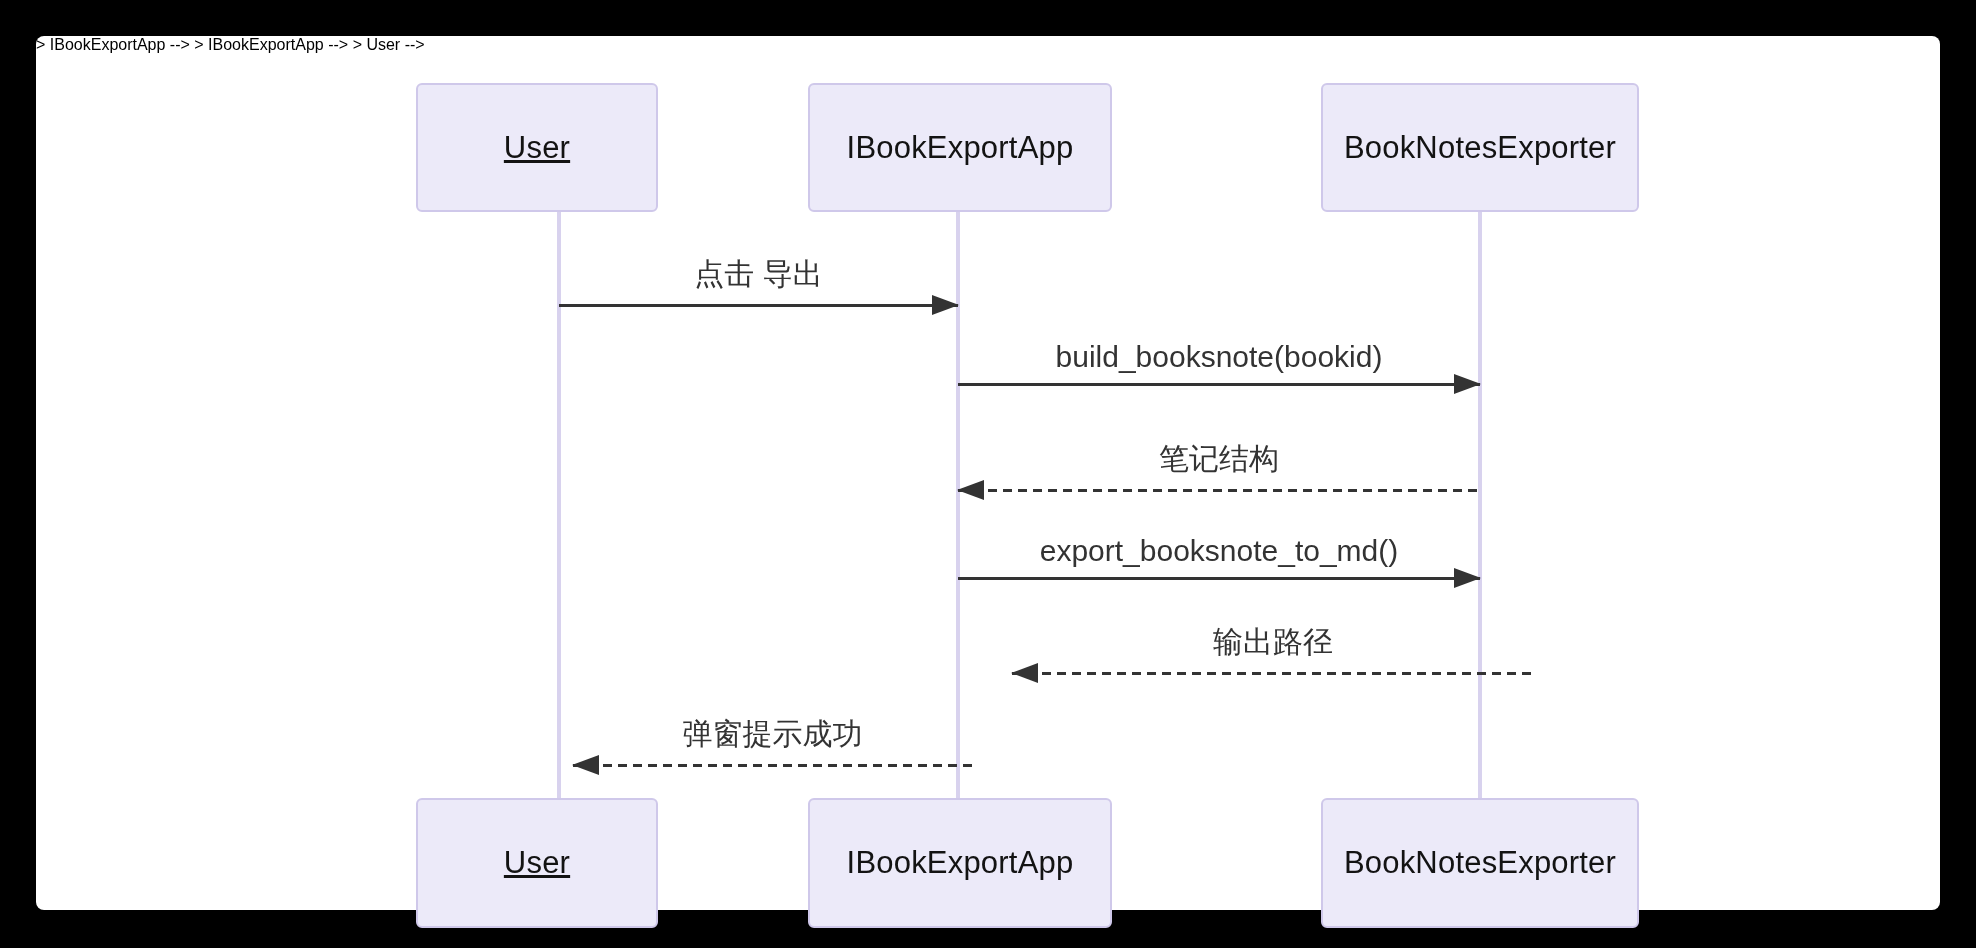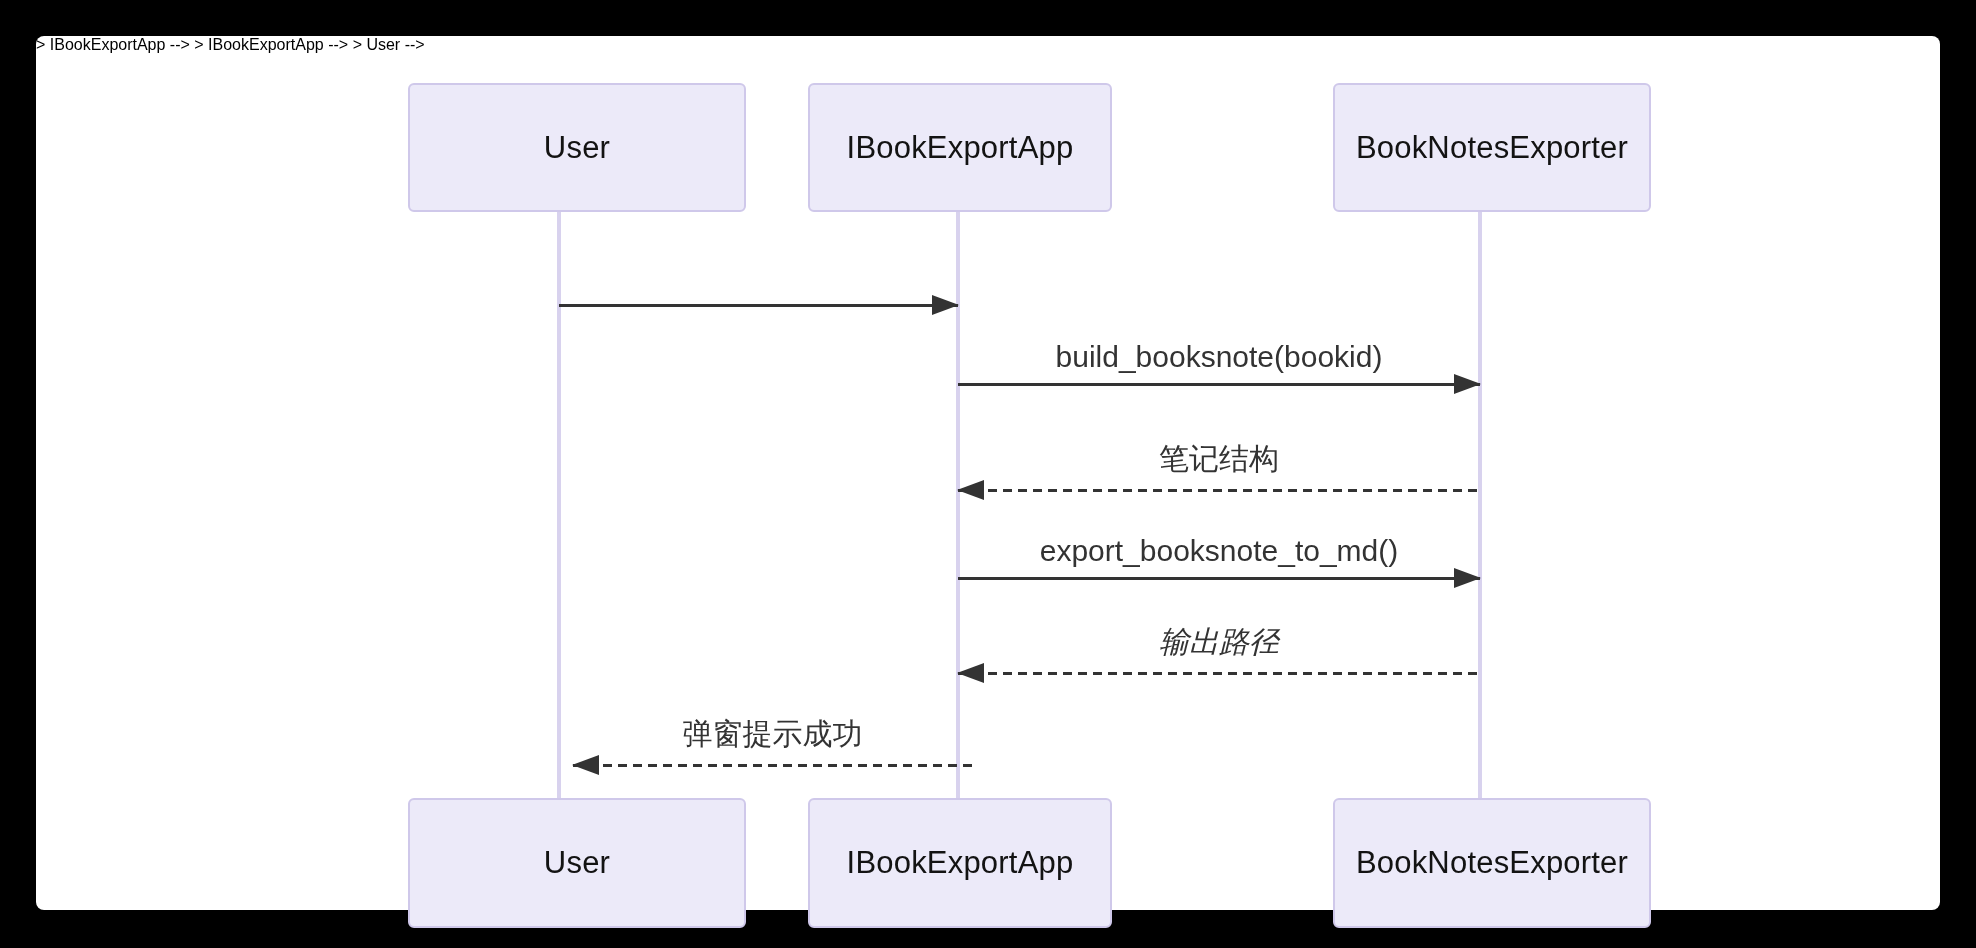--- a/index.html
+++ b/index.html
@@ -34,23 +34,23 @@
     border: 2px solid #CFC8EA;
     border-radius: 6px;
     box-sizing: border-box;
     display: flex;
     align-items: center;
     justify-content: center;
     font-size: 31px;
     color: #131313;
     letter-spacing: 0.2px;
   }
-  .actor-user      { left: 372px; width: 338px; }
+  .actor-user      { left: 380px; width: 242px; text-decoration: underline; }
   .actor-app       { left: 772px; width: 304px; }
-  .actor-exporter  { left: 1285px; width: 318px; margin-left: 12px; }
+  .actor-exporter  { left: 1285px; width: 318px; }
   .actor-top       { top: 47px; }
   .actor-bottom    { top: 762px; height: 130px; }
 
   
   .lifeline {
     position: absolute;
     top: 176px;
     height: 586px;
     width: 4px;
     background: #D8D2EE;
@@ -103,21 +103,21 @@
   .msg .head.left {
     left: -1px;
     border-right: 27px solid #333333;
     border-top: 10px solid transparent;
     border-bottom: 10px solid transparent;
   }
   .msg-1 { left: 523px; width: 399px; top: 215px; }
   .msg-2 { left: 922px; width: 522px; top: 294px; }
   .msg-3 { left: 922px; width: 522px; top: 400px; }
   .msg-4 { left: 922px; width: 522px; top: 488px; }
-  .msg-5 { left: 922px; width: 522px; top: 583px; font-style: italic; }
+  .msg-5 { left: 976px; width: 522px; top: 583px; }
   .msg-6 { left: 537px; width: 399px; top: 675px; }
 </style>
 </head>
 <body>
 
 <div class="stage">
   <div class="canvas">
 
     
     <div class="lifeline lifeline-user"></div>
@@ -141,20 +141,21 @@
     </div>
     <div class="actor actor-app actor-bottom">
       <span>IBookExportApp</span>
     </div>
     <div class="actor actor-exporter actor-bottom">
       <span>BookNotesExporter</span>
     </div>
 
     
     <div class="msg msg-1">
+      <div class="label">点击 导出</div>
       <div class="line solid"></div>
       <div class="head right"></div>
     </div>
 
     
     <div class="msg msg-2">
       <div class="label">build_booksnote(bookid)</div>
       <div class="line solid"></div>
       <div class="head right"></div>
     </div>

